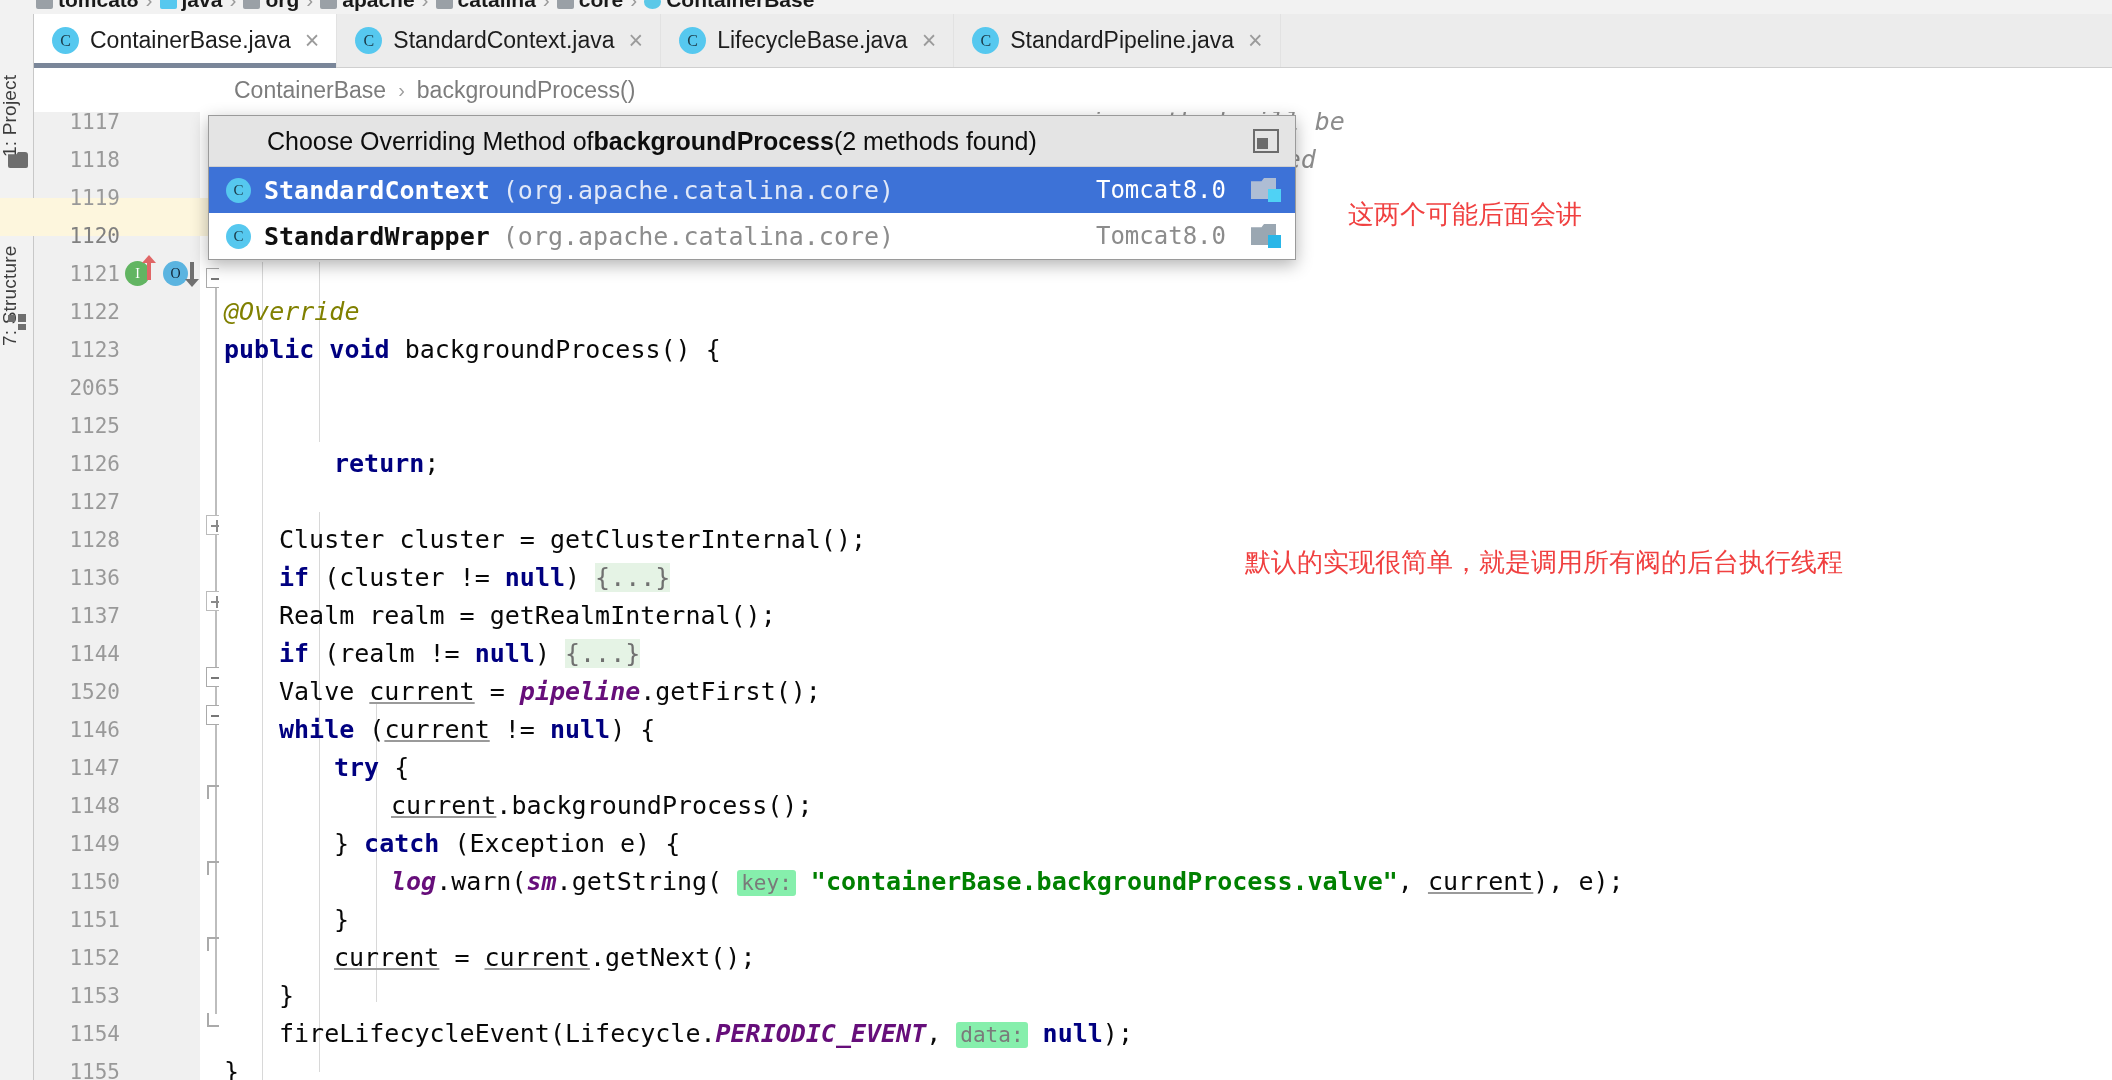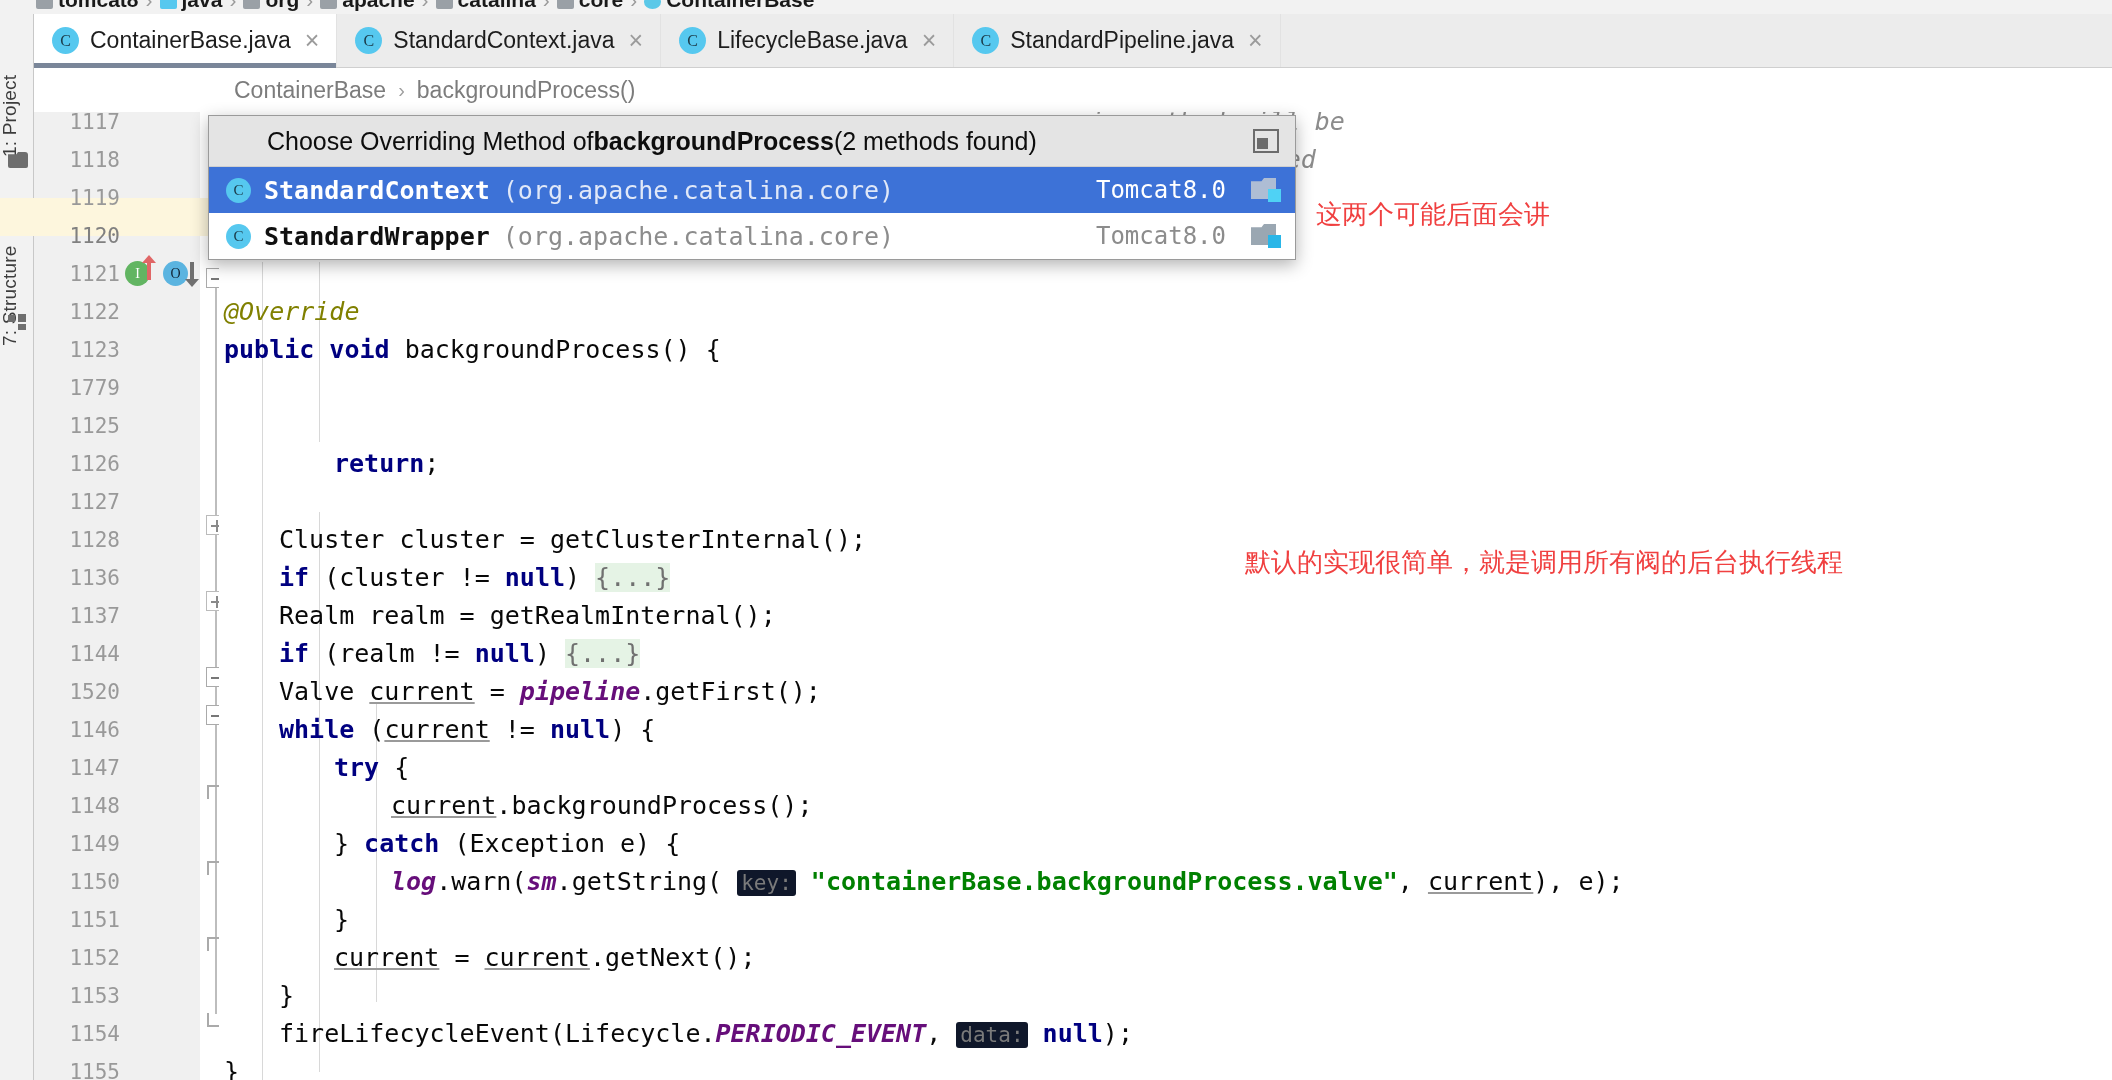--- a/index.html
+++ b/index.html
@@ -117,21 +117,21 @@
   .hl-yellow { background:#fdf6dd; }
   .code-text { position:absolute; left:5px; }
 
   
   .kw   { color:#000080; font-weight:bold; }
   .anno { color:#808000;font-style:italic; }
   .str  { color:#008000; font-weight:bold; }
   .fld  { color:#660e7a; font-weight:bold; font-style:italic; }
   .stat { color:#660e7a; font-weight:bold; font-style:italic; }
   .cmt  { color:#8c8c8c; font-style:italic; }
-  .param{ background:#0f172a; color:#7a7a7a; font-size:21px; padding:1px 4px; border-radius:3px;}
+  .param{ background:#86efac; color:#7a7a7a; font-size:21px; padding:1px 4px; border-radius:3px;}
   .ul   { text-decoration:underline; text-decoration-color:#9a9a9a; }
   .fold { background:#e5f3e5; color:#707070; }
   .onsel { color:#ffffff !important; font-weight:bold; }
 
   
   .gicon { position:absolute; }
   .gi-impl { width:25px; height:25px; border-radius:50%; background:#62b562;
     color:#fff; font-size:14px; line-height:25px; text-align:center;
     font-family:"Liberation Serif", serif; }
   .gi-over { width:25px; height:25px; border-radius:50%; background:#5bb4e0;
@@ -274,21 +274,21 @@
   <div class="rowbg hl-caret" style="left:219px; width:1893px; top:370px;"></div>
 
   <div>
     <div class="lnum" style="top:103px;">1117</div>
     <div class="lnum" style="top:141px;">1118</div>
     <div class="lnum" style="top:179px;">1119</div>
     <div class="lnum cur" style="top:217px;">1120</div>
     <div class="lnum" style="top:255px;">1121</div>
     <div class="lnum" style="top:293px;">1122</div>
     <div class="lnum" style="top:331px;">1123</div>
-    <div class="lnum" style="top:369px;">1779</div>
+    <div class="lnum" style="top:369px;">2065</div>
     <div class="lnum" style="top:407px;">1125</div>
     <div class="lnum" style="top:445px;">1126</div>
     <div class="lnum" style="top:483px;">1127</div>
     <div class="lnum" style="top:521px;">1128</div>
     <div class="lnum" style="top:559px;">1136</div>
     <div class="lnum" style="top:597px;">1137</div>
     <div class="lnum" style="top:635px;">1144</div>
     <div class="lnum" style="top:673px;">1520</div>
     <div class="lnum" style="top:711px;">1146</div>
     <div class="lnum" style="top:749px;">1147</div>
@@ -402,21 +402,21 @@
 
     <div class="row" style="top:865px;">
       <span class="code-text" style="left:60px;">fireLifecycleEvent(Lifecycle.<span class="stat">PERIODIC_EVENT</span>, <span class="param">data:</span> <span class="kw">null</span>);</span>
     </div>
 
     <div class="row" style="top:903px;">
       <span class="code-text" style="left:5px;">}</span>
     </div>
   </div>
 
-  <div class="note" id="note0" style="left: 1316px; top: 197px; color: rgb(240, 64, 64);">这两个可能后面会讲</div>
+  <div class="note" id="note0" style="left: 1348px; top: 197px; color: rgb(240, 64, 64);">这两个可能后面会讲</div>
   <div class="note" id="note1" style="left: 1245px; top: 545px; color: rgb(240, 64, 64);">默认的实现很简单，就是调用所有阀的后台执行线程</div>
 
   <div class="popup">
     <div class="popup-head">
       <span>Choose Overriding Method of </span>
         <b>backgroundProcess</b>
         <span> (2 methods found)</span>
       <span class="popup-pin"></span>
     </div>
 

